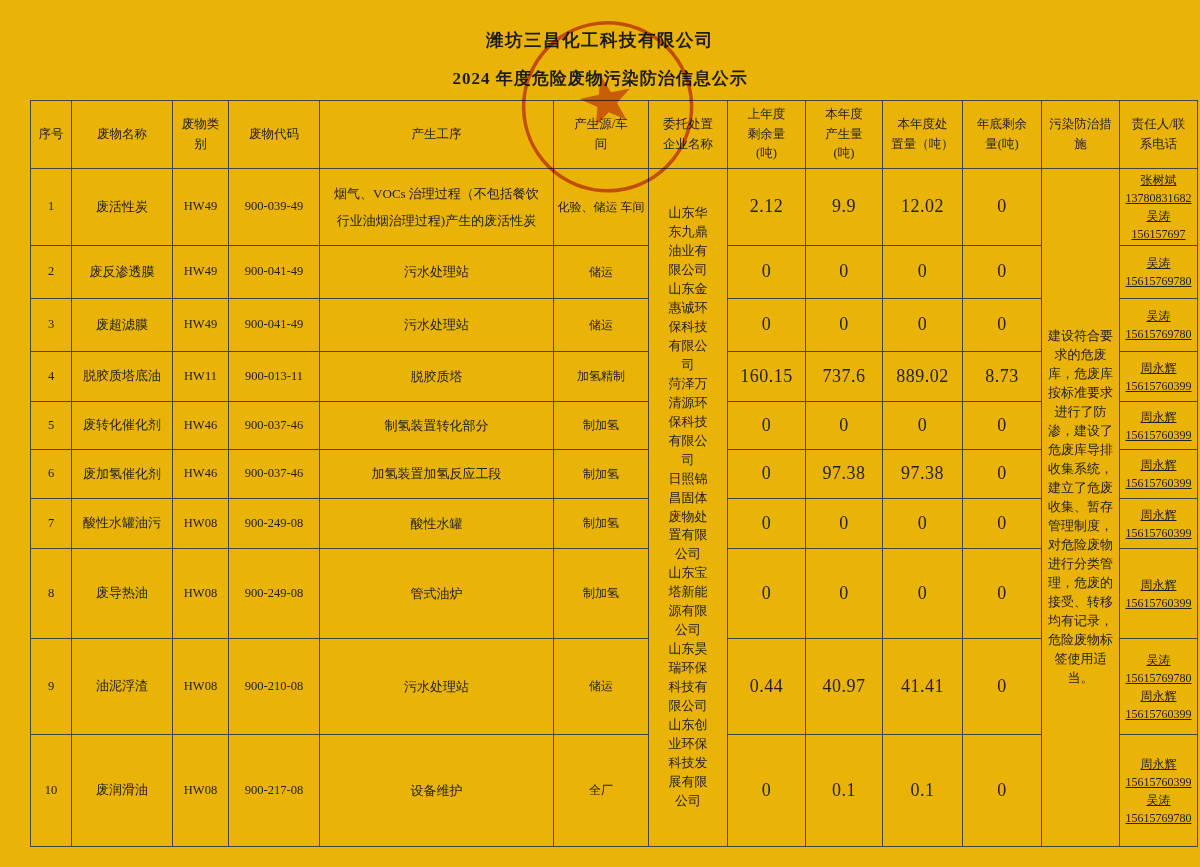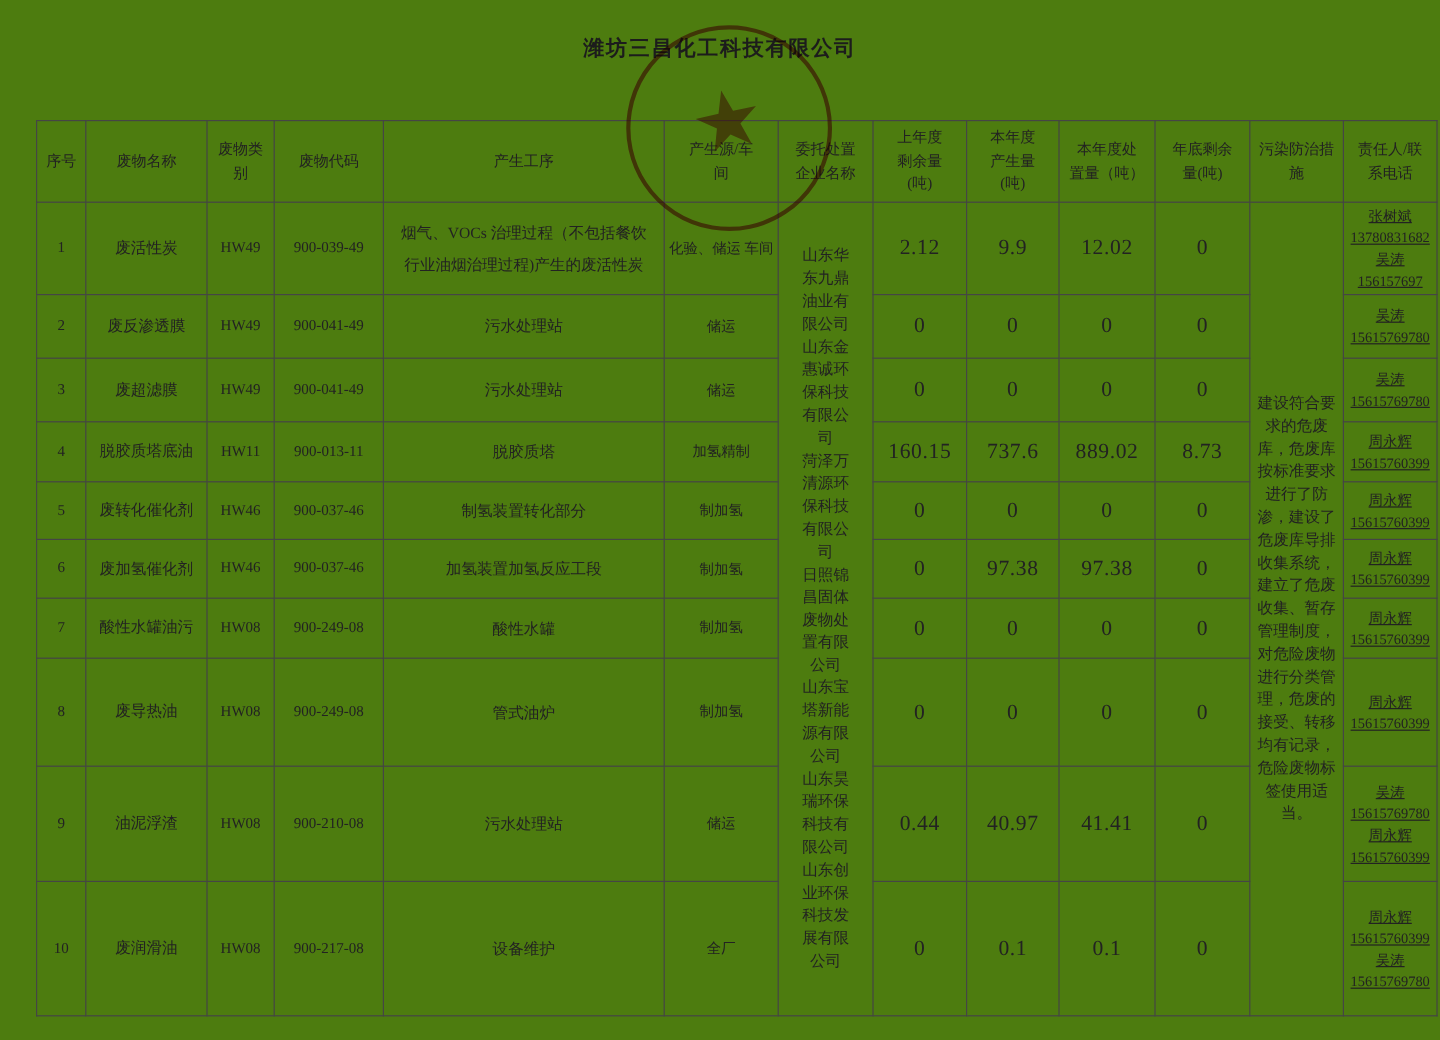--- a/index.html
+++ b/index.html
@@ -1,18 +1,18 @@
 <!DOCTYPE html>
 <html><head>
 <meta charset="utf-8">
 <style>
   html,body{margin:0;padding:0;}
   body{width:1200px;height:867px;background:#ffffff;overflow:hidden;
        font-family:"Liberation Serif","DejaVu Serif",serif;}
-  .page{position:relative;width:1200px;height:867px;background:#4d7c0f;}
+  .page{position:relative;width:1200px;height:867px;background:#eab308;}
 
   .doc-title{position:absolute;top:28px;left:0;width:1200px;text-align:center;
              font-size:17.5px;font-weight:bold;color:#1c1c1c;letter-spacing:1.5px;}
   .doc-subtitle{position:absolute;top:67px;left:0;width:1200px;text-align:center;
              font-size:17px;font-weight:bold;color:#1c1c1c;letter-spacing:1px;}
 
   table.waste{position:absolute;left:30px;top:100px;width:1167px;
               border-collapse:collapse;table-layout:fixed;
               border:1.5px solid #383838;}
   td,th{border:1px solid #454545;text-align:center;vertical-align:middle;
@@ -44,20 +44,21 @@
                    font-family:"Liberation Serif","DejaVu Serif",serif;}
   .stamp .serial{font-size:12.5px;letter-spacing:2px;
                  font-family:"DejaVu Sans","Liberation Sans",sans-serif;}
 </style>
 </head>
 <body>
 
 <div class="page">
 
   <div class="doc-title">潍坊三昌化工科技有限公司</div>
+  <div class="doc-subtitle">2024 年度危险废物污染防治信息公示</div>
 
   <table class="waste">
     <colgroup>
       <col style="width:41px">
         <col style="width:101px">
         <col style="width:56px">
       <col style="width:91px">
         <col style="width:234px">
         <col style="width:95px">
       <col style="width:79px">

